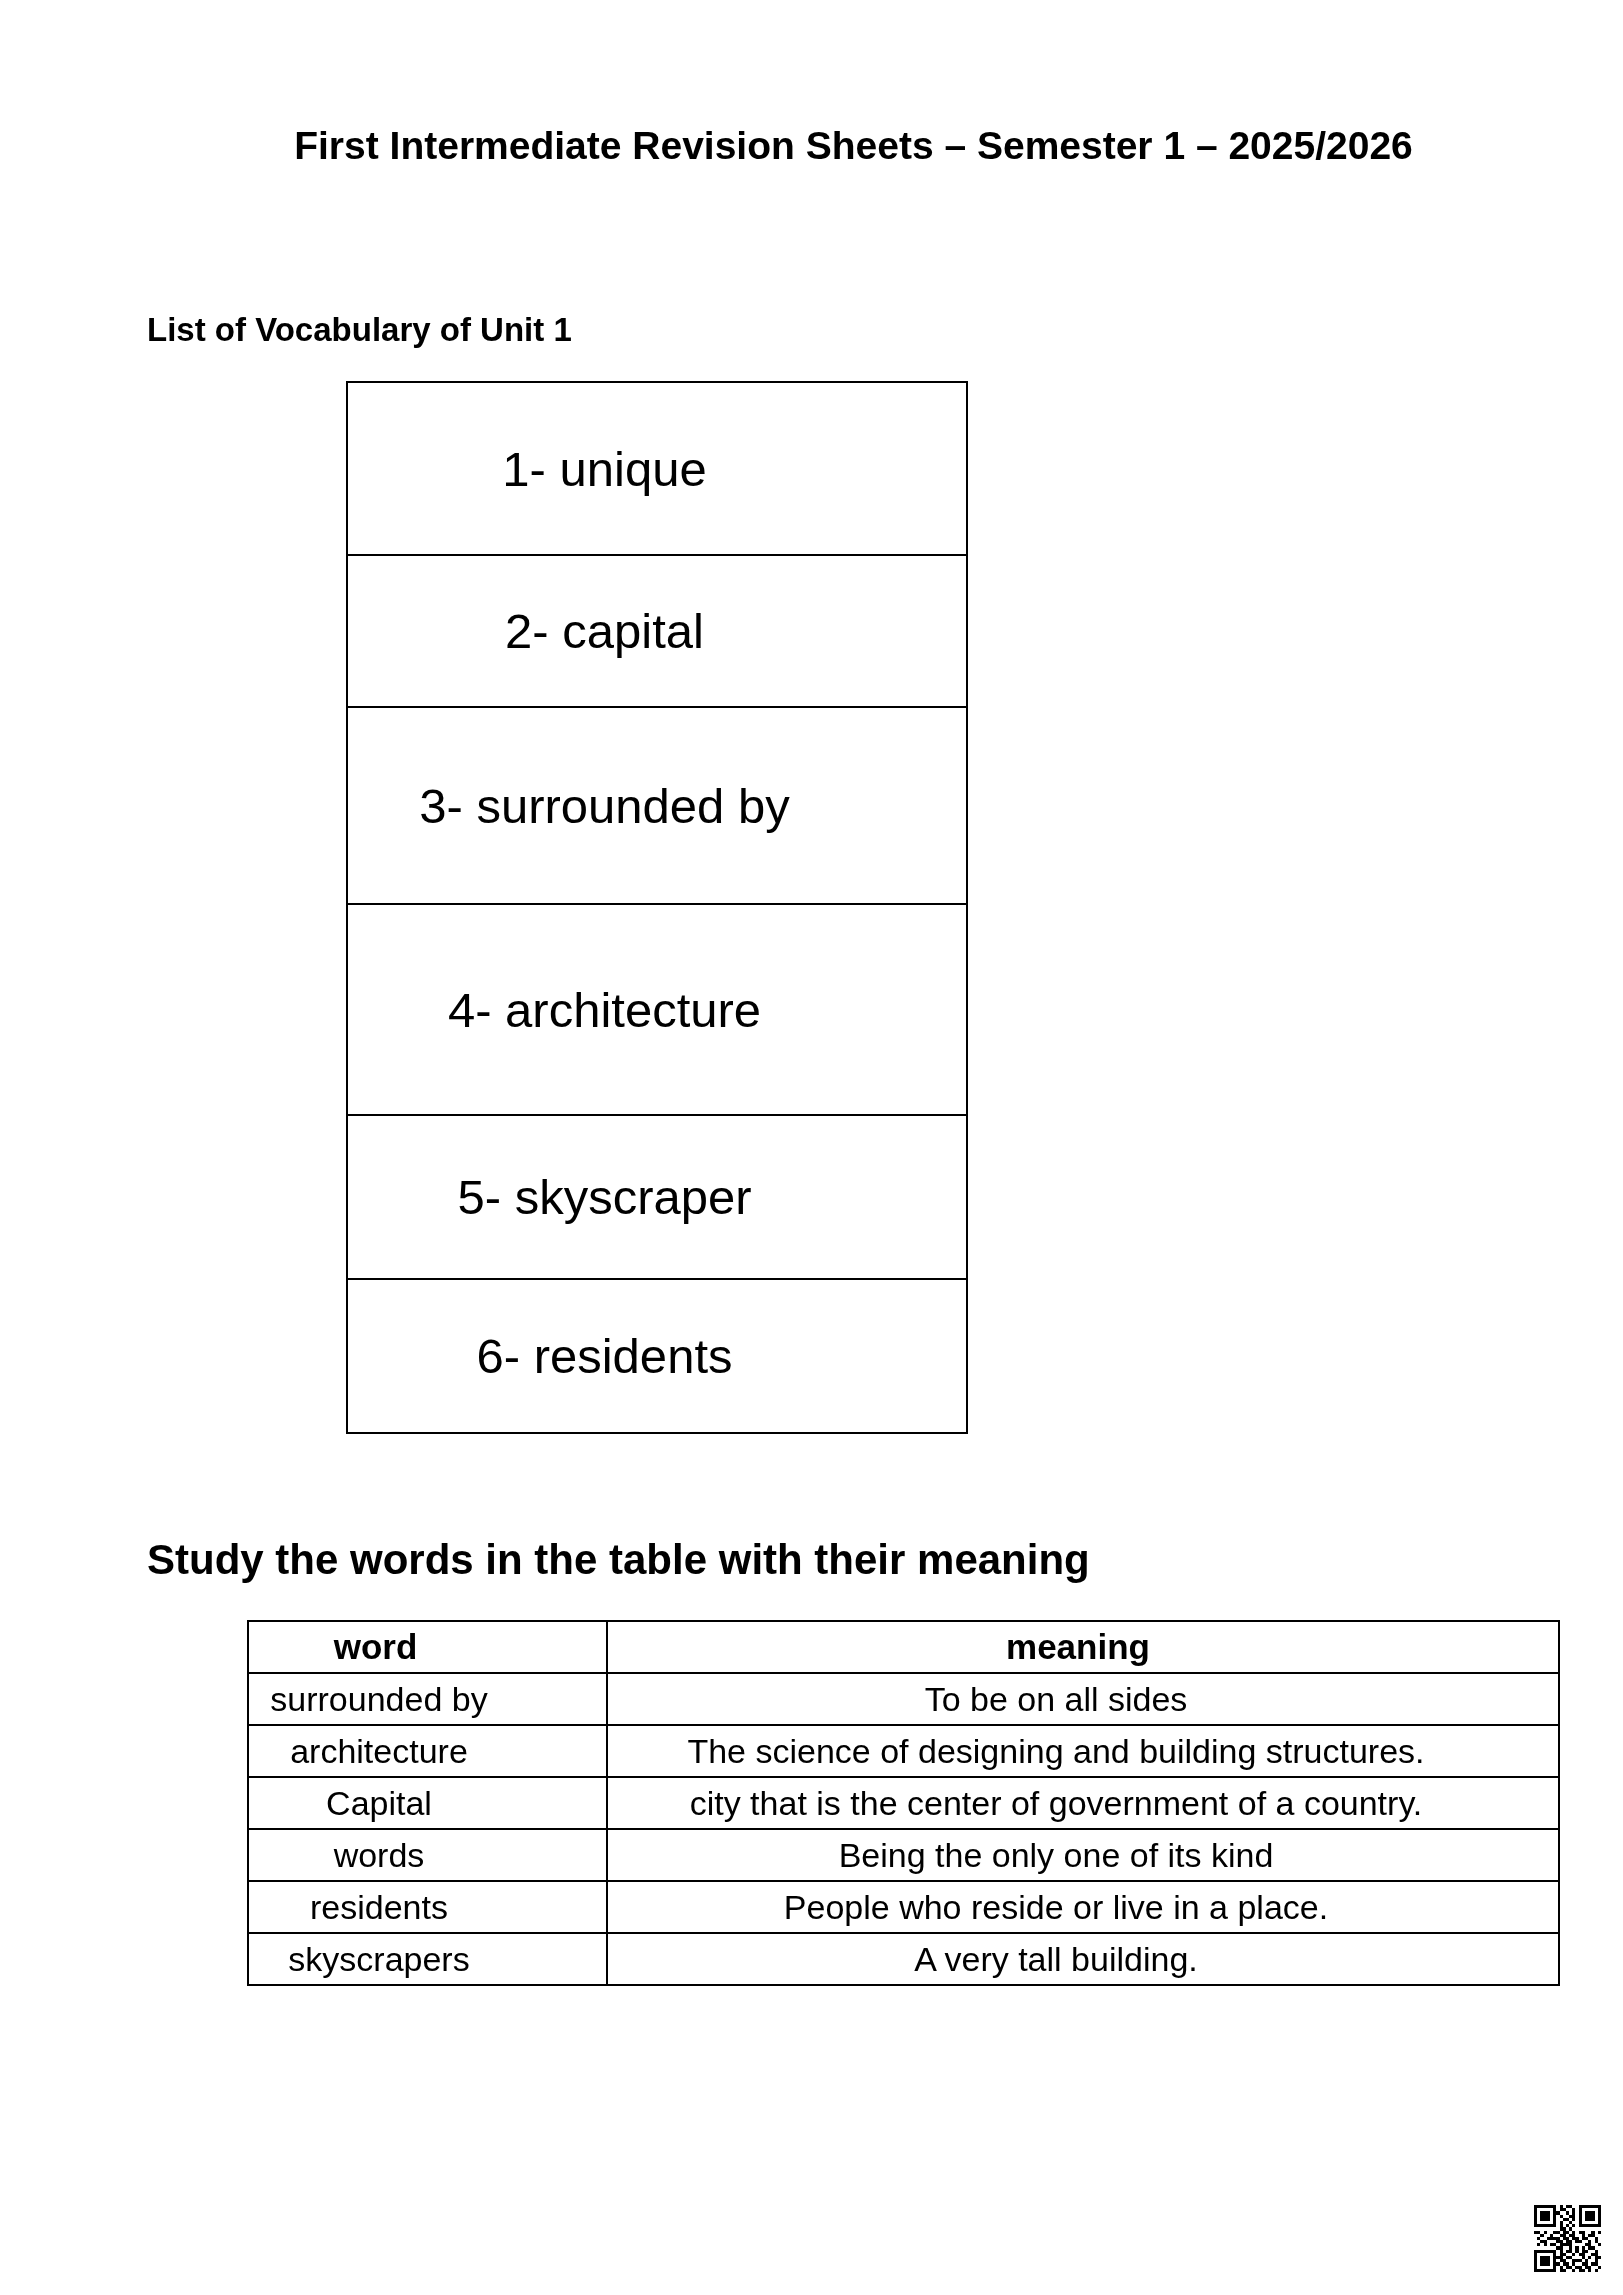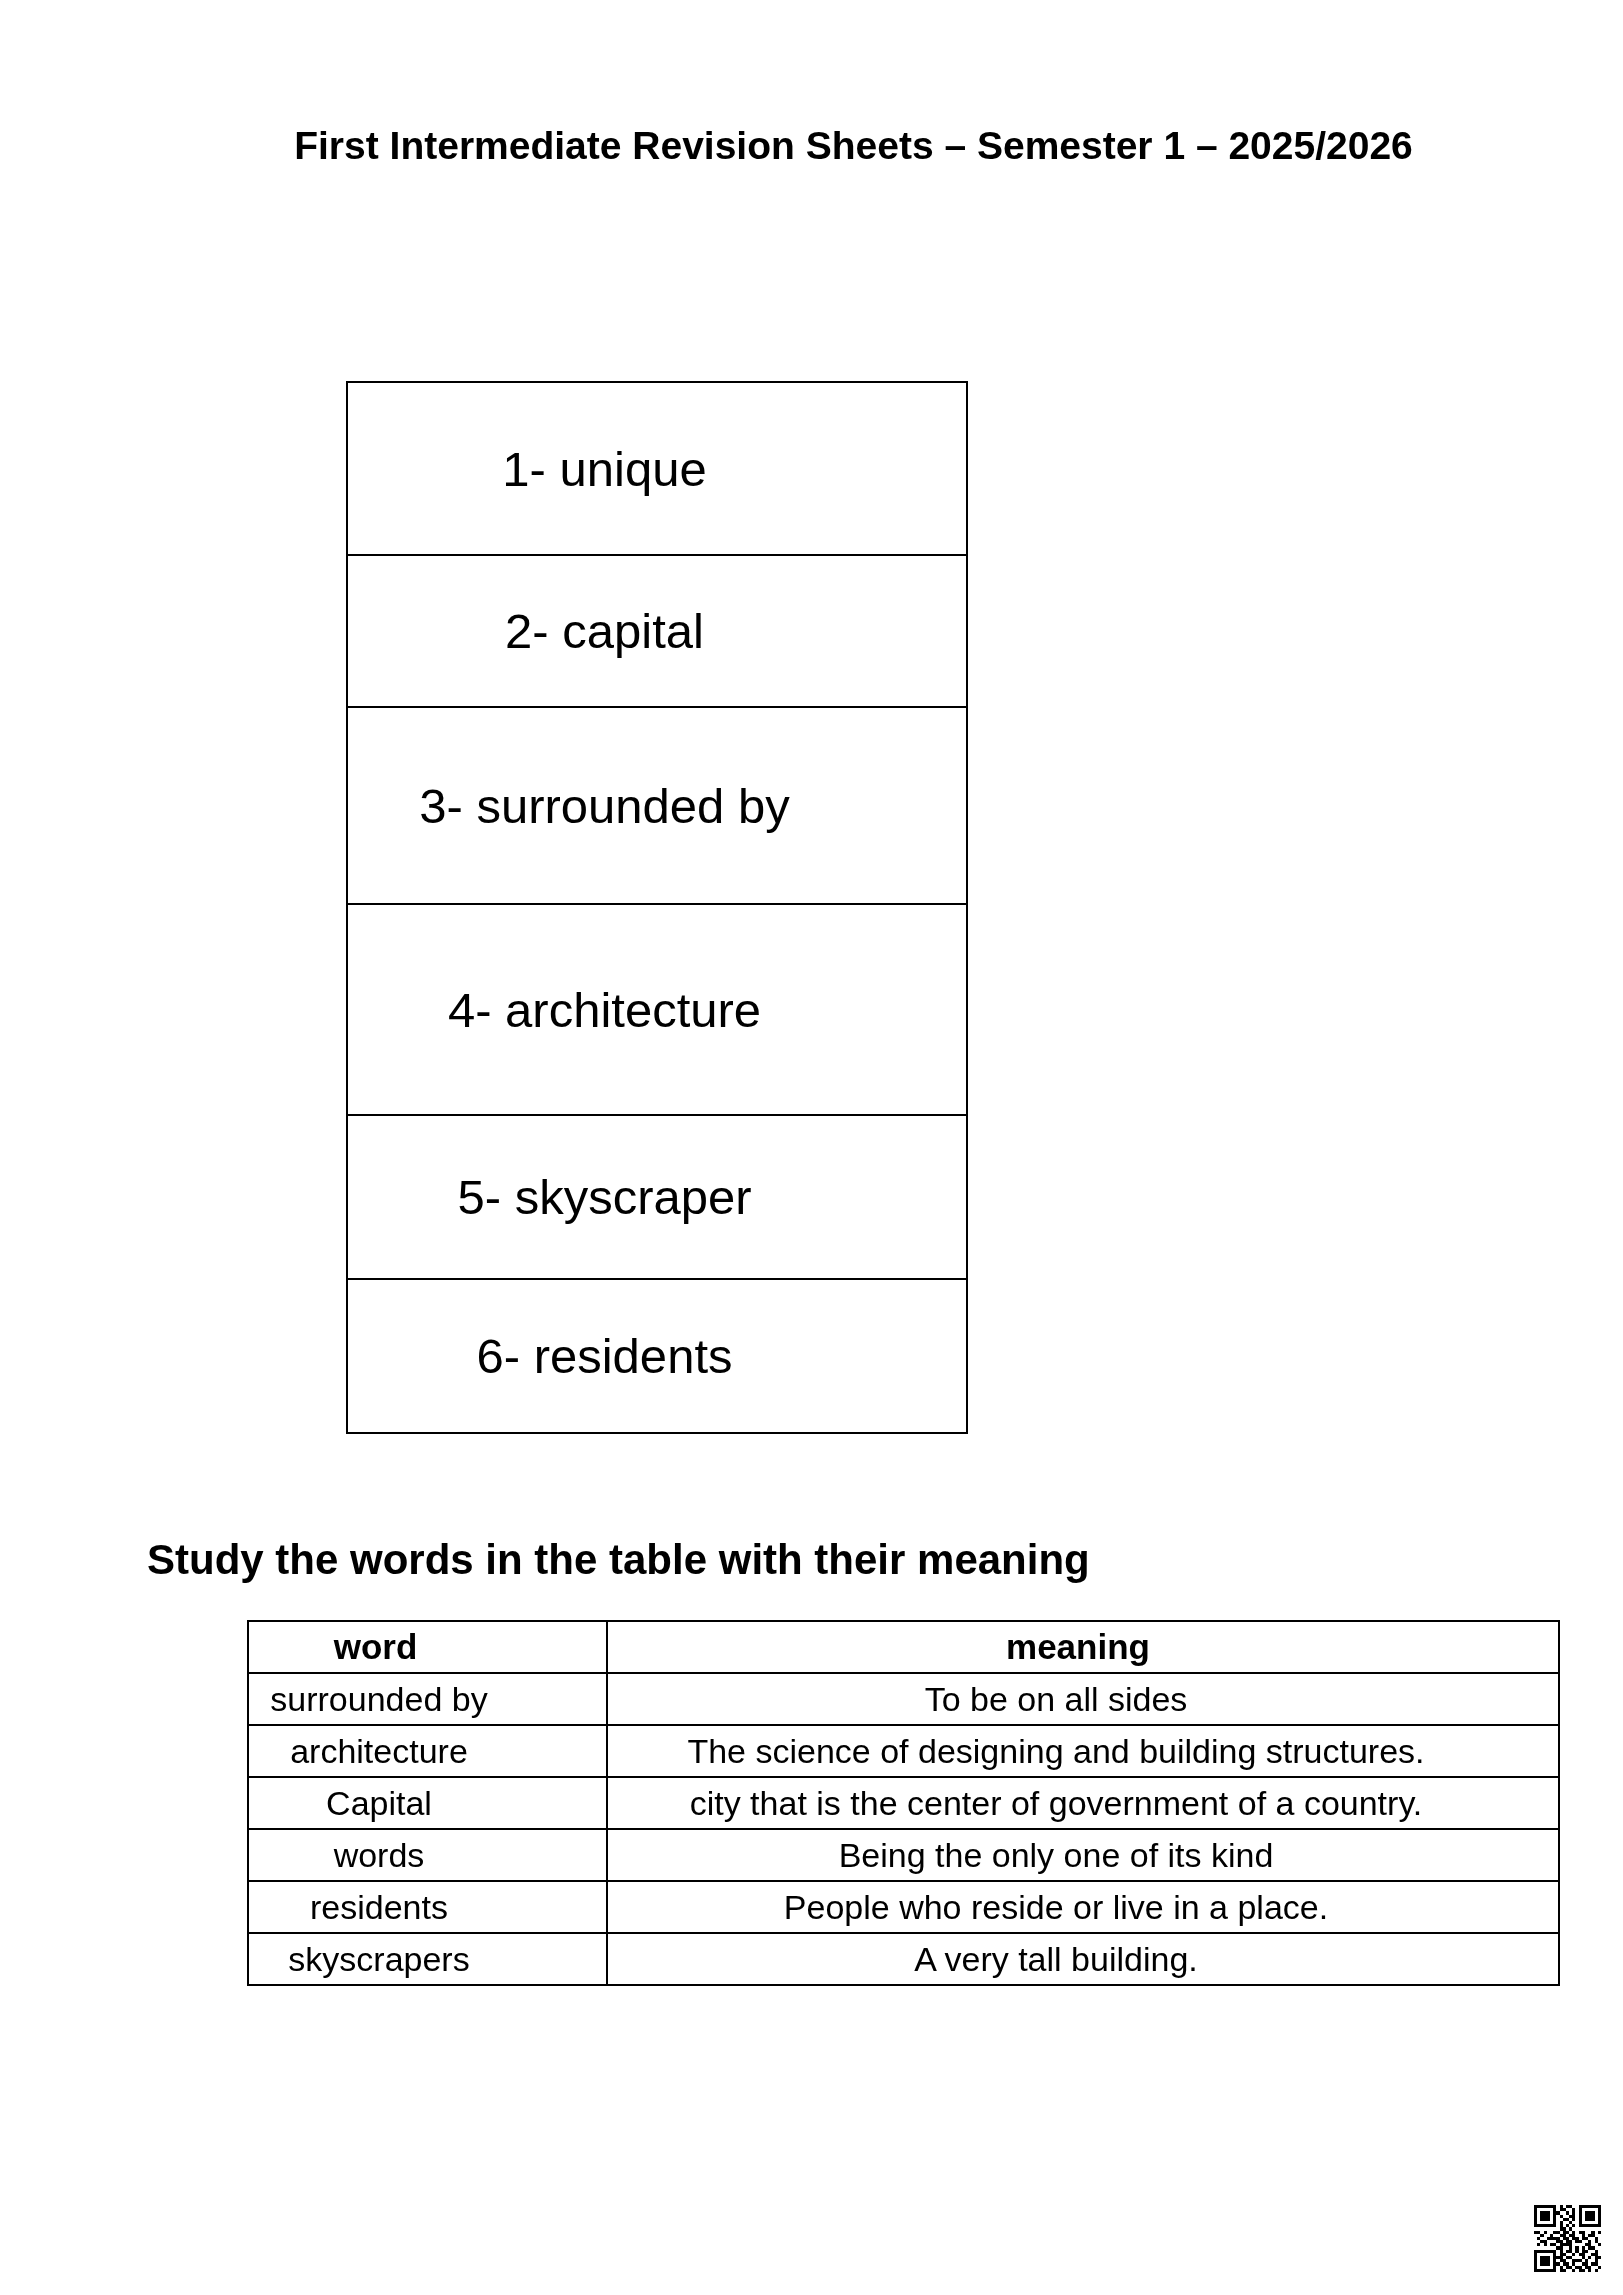--- a/index.html
+++ b/index.html
@@ -102,20 +102,21 @@
   }
   .qr-svg rect { fill: #000000; }
 </style>
 </head>
 <body>
 
 <div class="page">
 
   <div class="doc-title">First Intermediate Revision Sheets – Semester 1 – 2025/2026</div>
 
+  <div class="heading-1">List of Vocabulary of Unit 1</div>
 
   <table class="vocab-table">
     <tbody>
       <tr>
         <td>1- unique</td>
       </tr>
       <tr>
         <td>2- capital</td>
       </tr>
       <tr>

